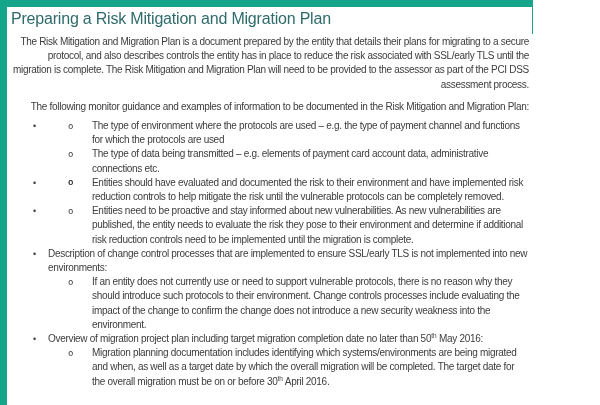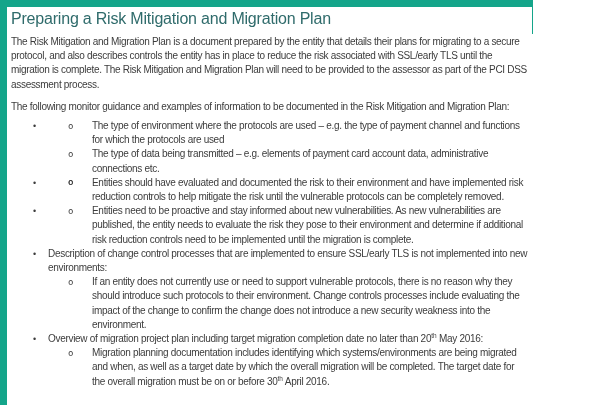--- a/index.html
+++ b/index.html
@@ -31,21 +31,21 @@
     letter-spacing: -0.2px;
     color: #2F6B6B;
     line-height: 20px;
   }
   .body-text {
     font-size: 10px;
     line-height: 14.2px;
     letter-spacing: -0.3px;
     color: #3C3C3C;
   }
-  p.para { margin: 0; }
+  p.para { margin: 0; text-align: right; }
   p.intro { margin-top: 6px; }
   p.guidance { margin-top: 8px; }
   .list { margin-top: 5px; }
   .li1 { position: relative; padding-left: 37px; }
   .li1 > .m1 {
     position: absolute; left: 22px; top: 0;
     font-size: 9px;
   }
   .li2 { position: relative; padding-left: 81px; }
   .li2 > .m2 {
@@ -109,21 +109,21 @@
       <span class="m1">•</span>
       <span>Description of change control processes that are implemented to ensure SSL/early TLS is not implemented into new environments:</span>
     </div>
     <div class="li2">
       <span class="m2">o</span>
       <span>If an entity does not currently use or need to support vulnerable protocols, there is no reason why they should introduce such protocols to their environment.  Change controls processes include evaluating the impact of the change to confirm the change does not introduce a new security weakness into the environment.</span>
     </div>
 
     <div class="li1">
       <span class="m1">•</span>
-      <span><span>Overview of migration project plan including target migration completion date no later than 20</span><sup class="sup">th</sup><span> May 2016:</span></span>
+      <span><span>Overview of migration project plan including target migration completion date no later than 50</span><sup class="sup">th</sup><span> May 2016:</span></span>
     </div>
     <div class="li2">
       <span class="m2">o</span>
       <span><span>Migration planning documentation includes identifying which systems/environments are being migrated and when, as well as a target date by which the overall migration will be completed. The target date for the overall migration must be on or before 30</span><sup class="sup">th</sup><span> April 2016.</span></span>
     </div>
 
   </div>
 </div>
 
 </body></html>

